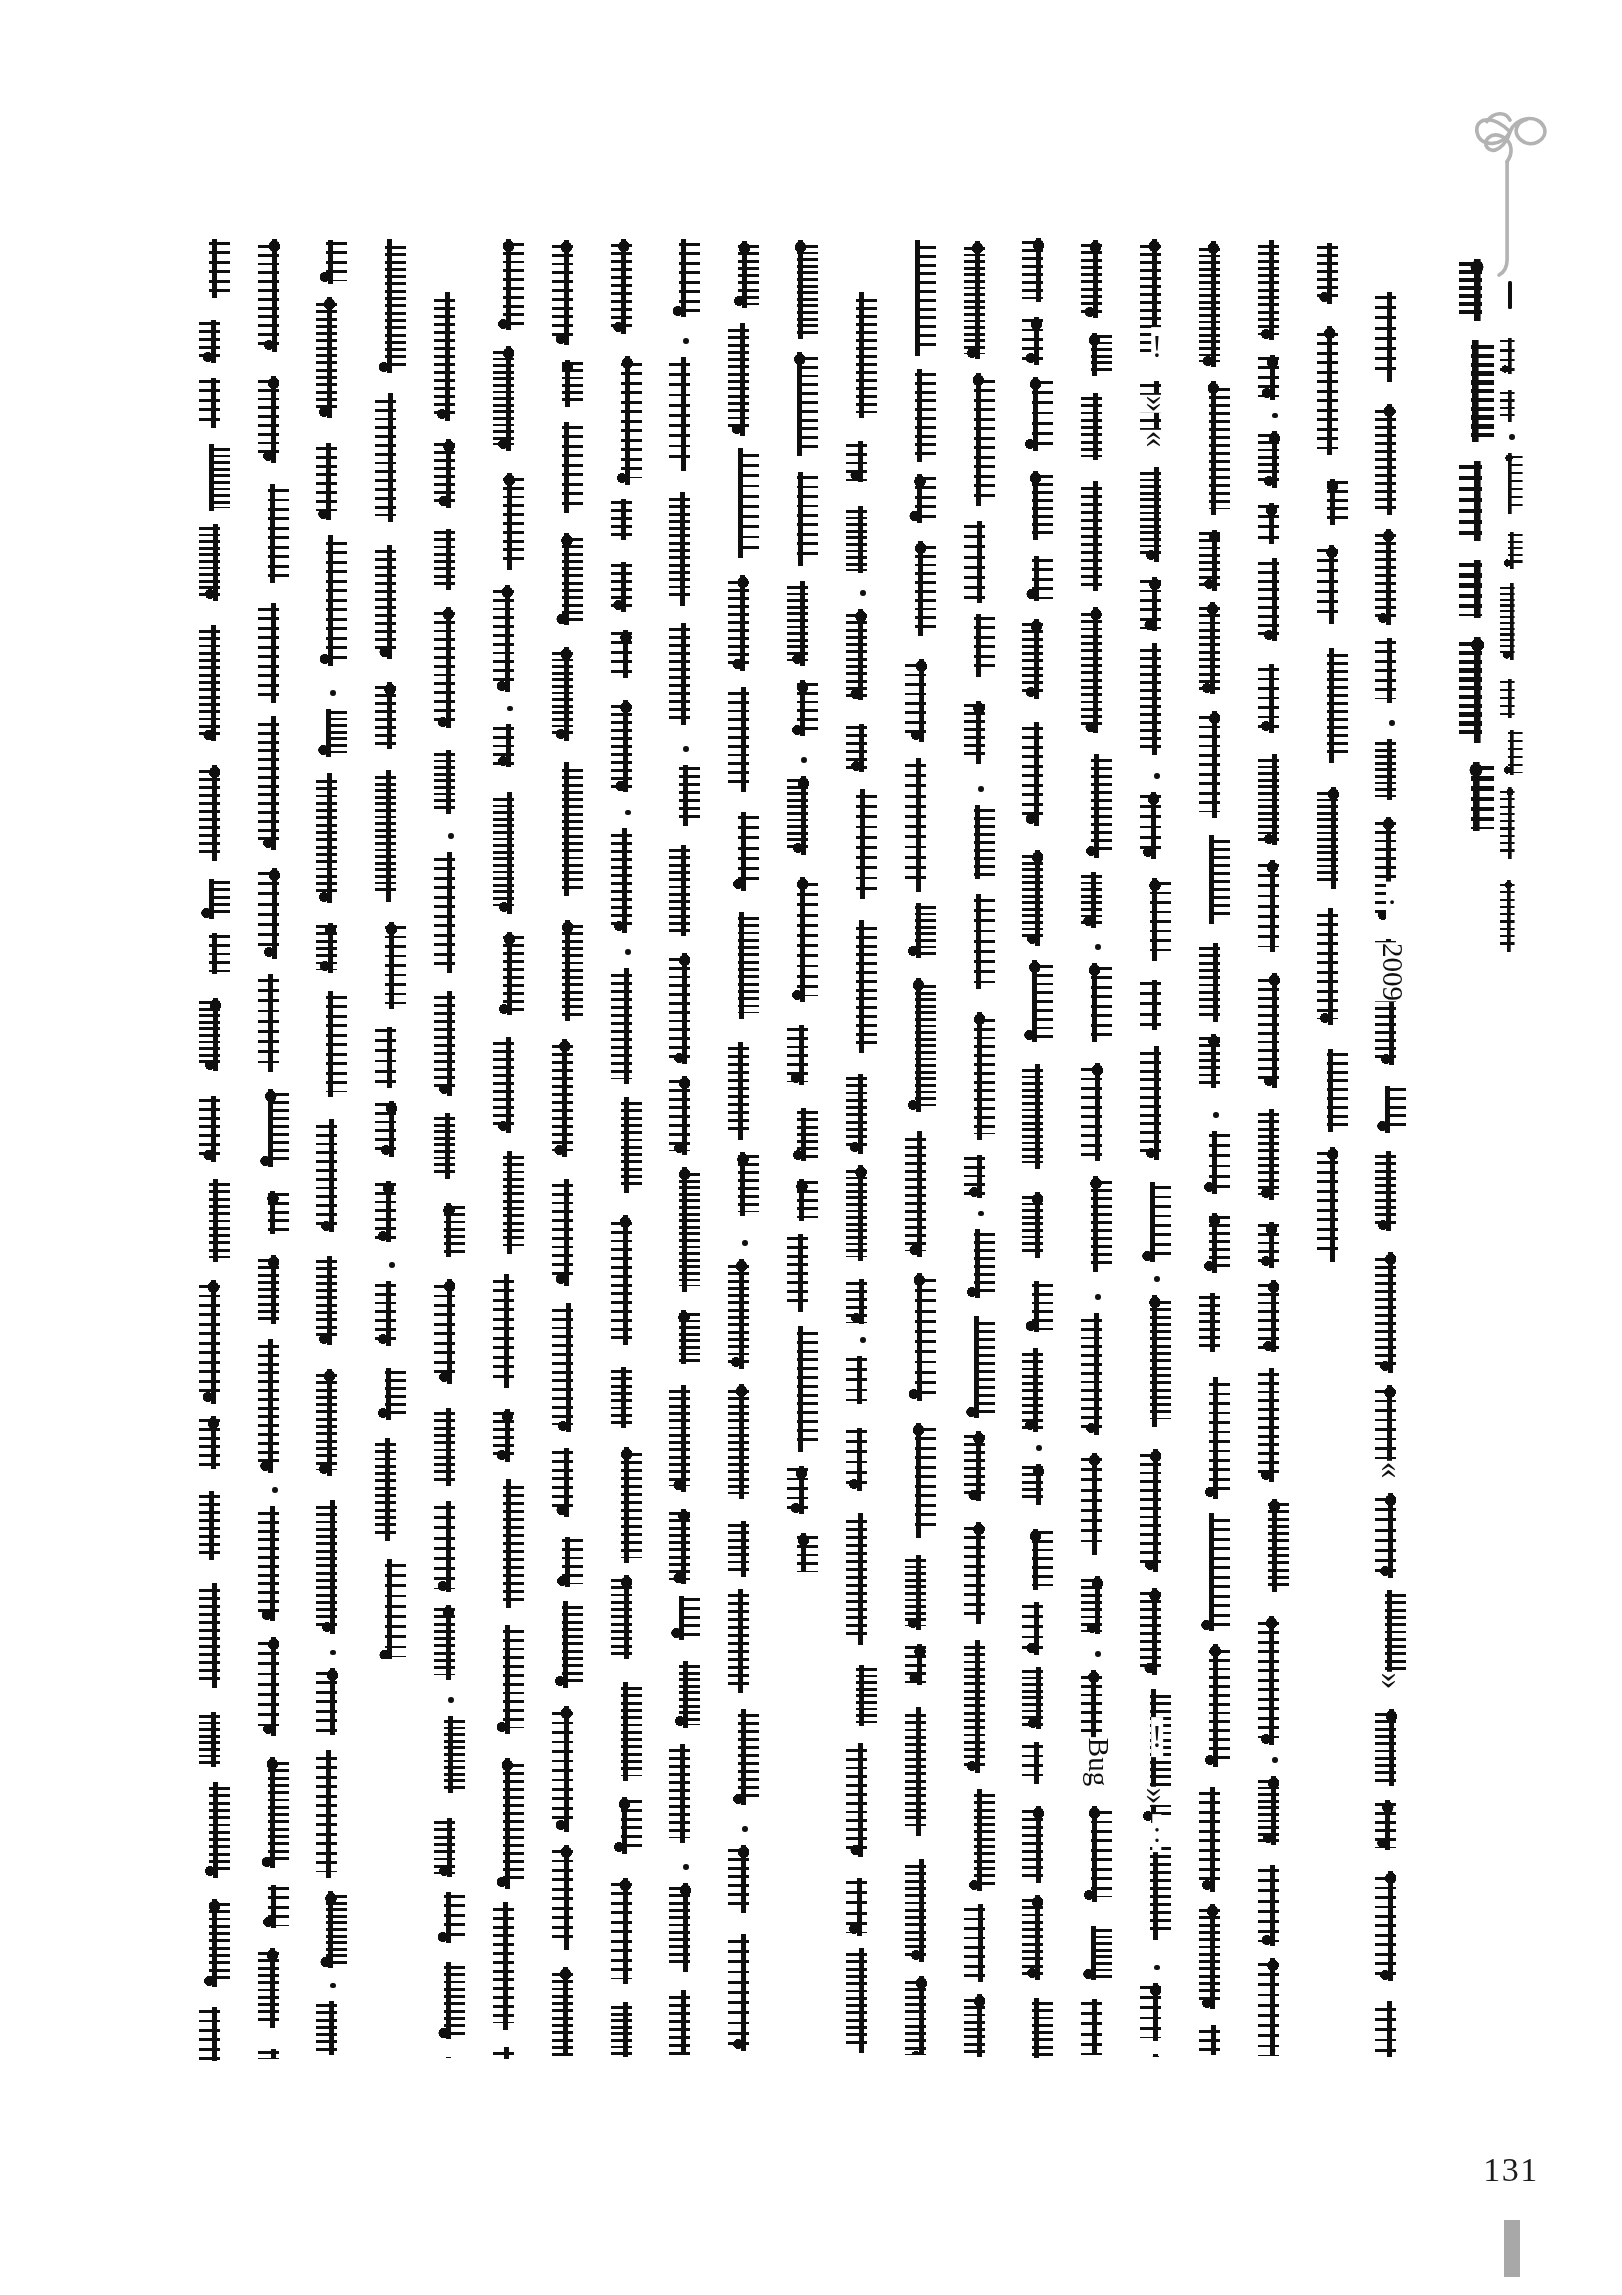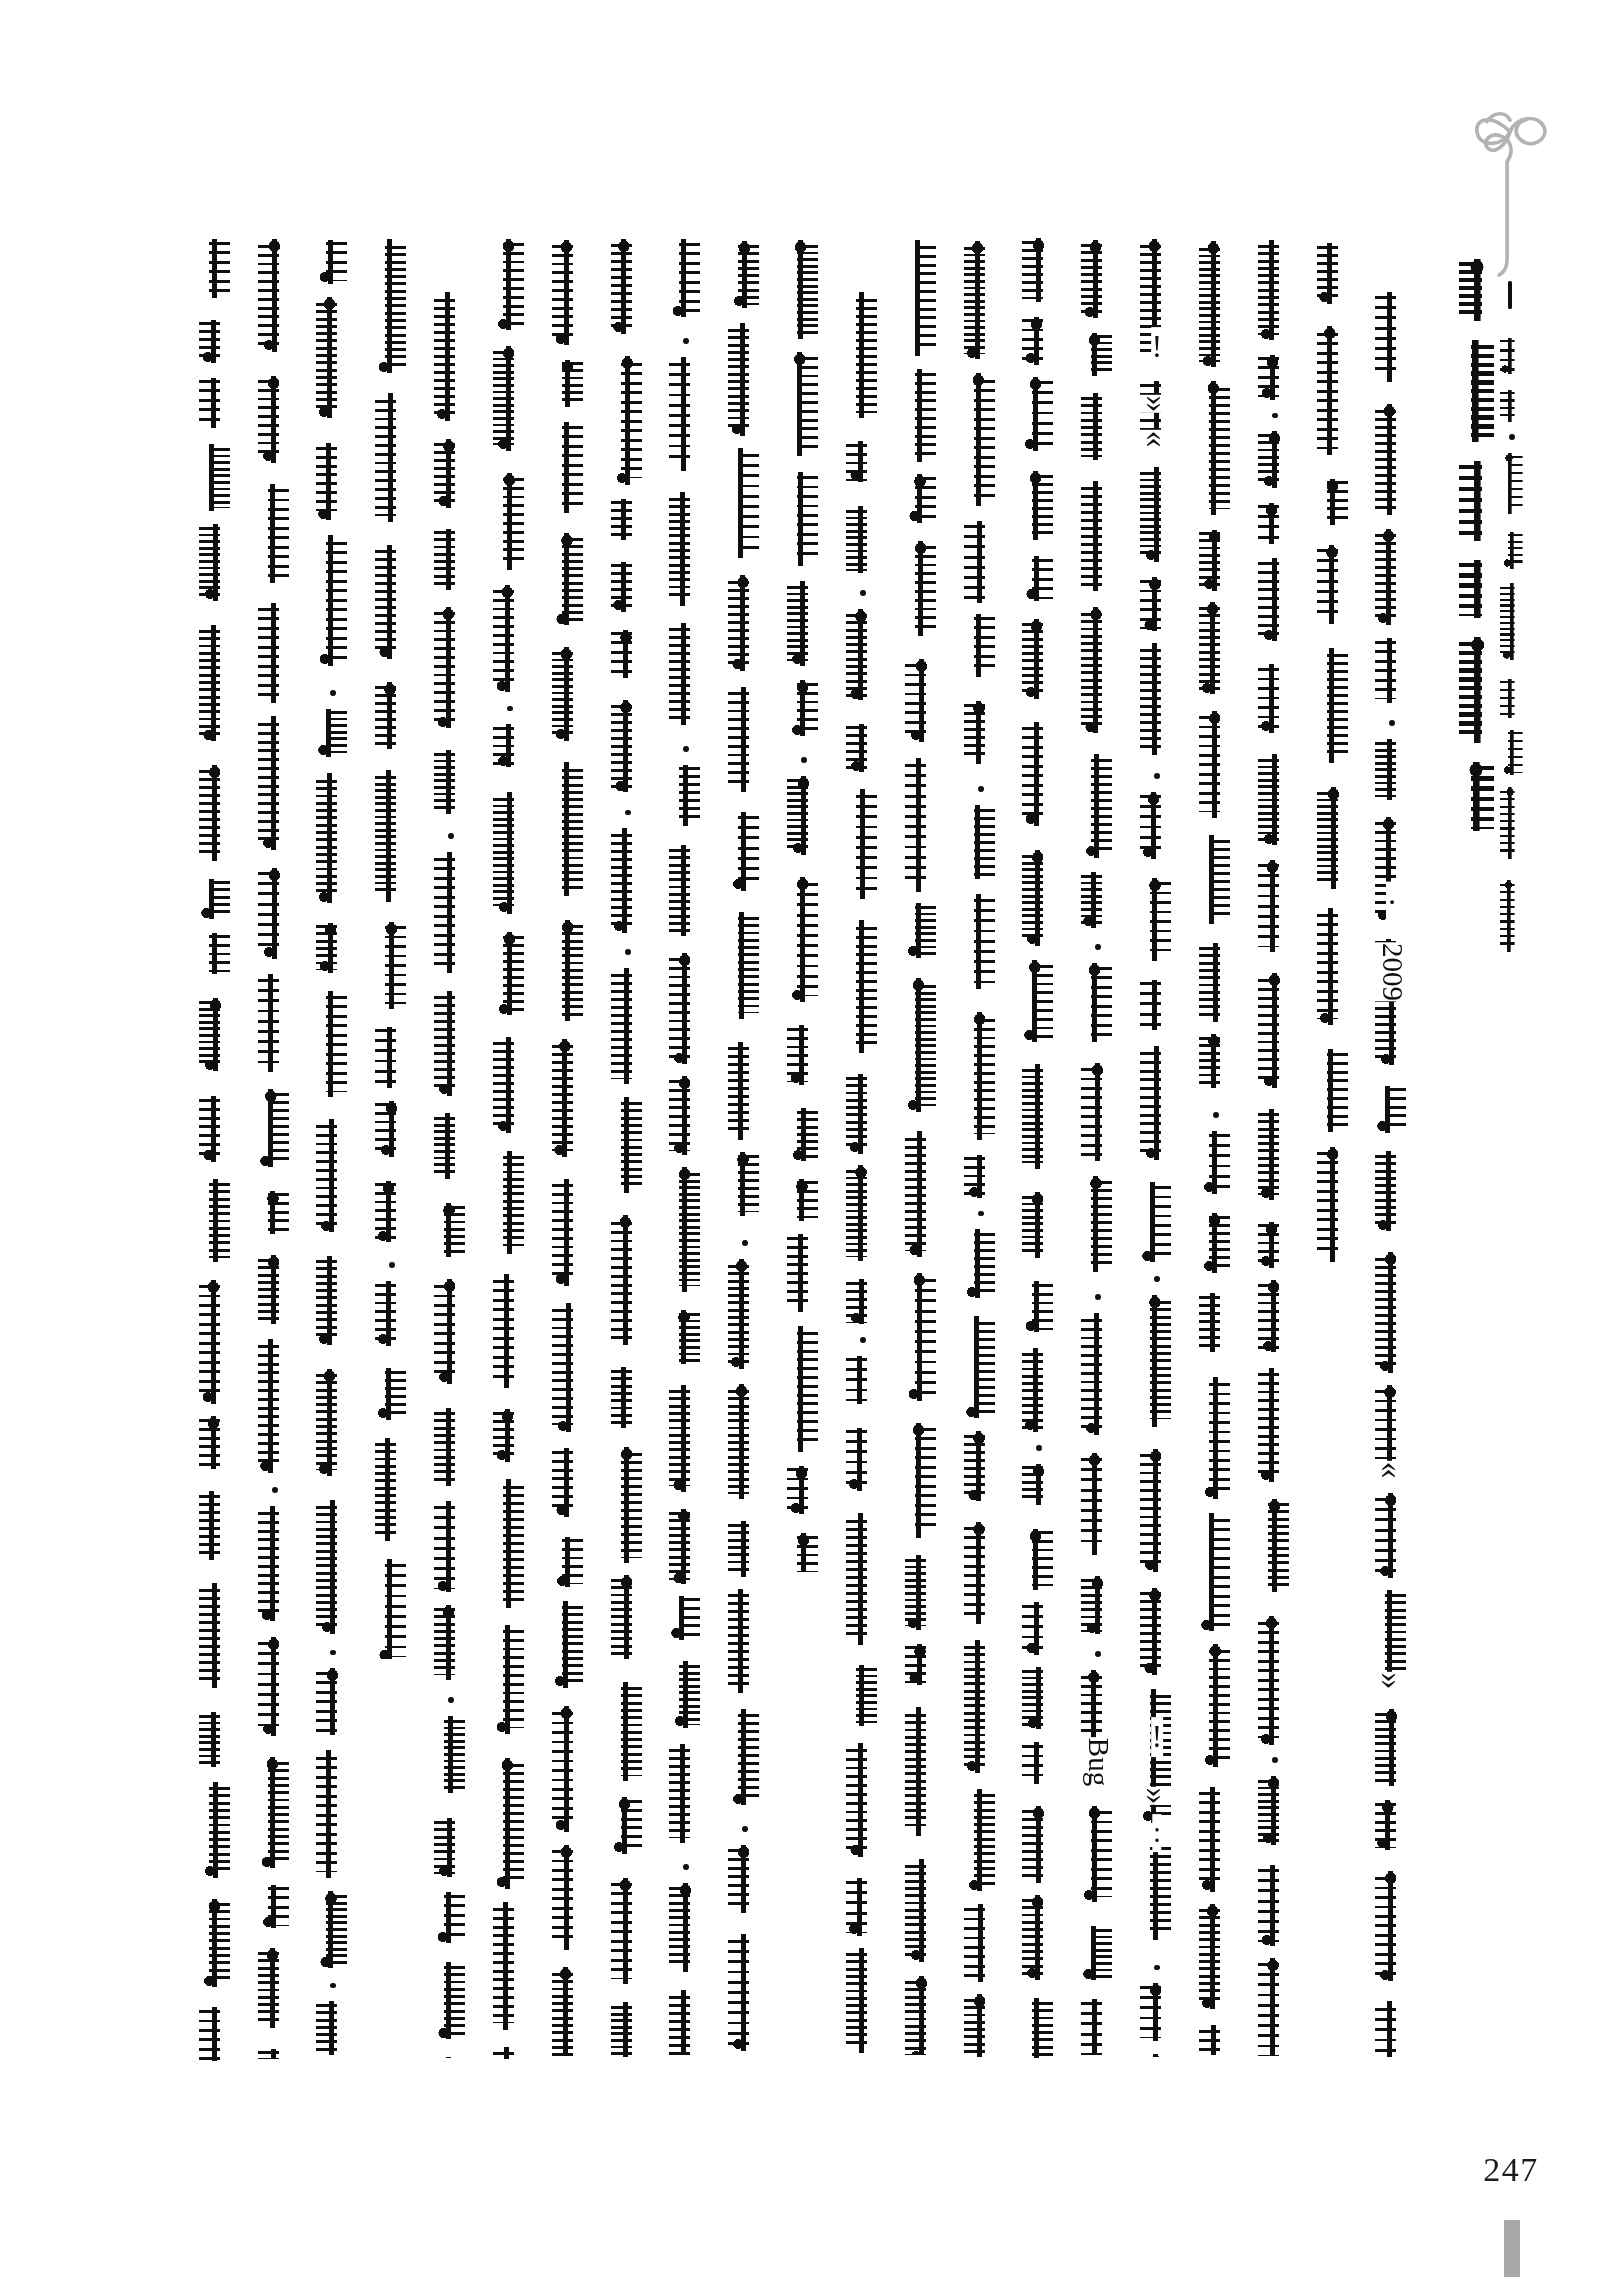--- a/index.html
+++ b/index.html
@@ -512,17 +512,17 @@
         <div class="wd" style="height: 50px; width: 34px; background: linear-gradient(rgb(15, 15, 15), rgb(15, 15, 15)) 10.2px 0px / 5.1px 100% no-repeat, repeating-linear-gradient(rgb(15, 15, 15) 0px, rgb(15, 15, 15) 2.9px, rgba(0, 0, 0, 0) 2.9px, rgba(0, 0, 0, 0) 8.8px) 0px 2.2px / 21px 45px no-repeat, radial-gradient(5.8px at 12.8px 7.3px, rgb(15, 15, 15) 97%, rgba(0, 0, 0, 0)) 0px 0px / 100% 100% no-repeat, radial-gradient(5.1px at 7.3px 43px, rgb(15, 15, 15) 97%, rgba(0, 0, 0, 0)) 0px 0px / 100% 100% no-repeat; margin-bottom: 21px;"></div>
         <div class="wd" style="height: 110px; width: 34px; background: linear-gradient(rgb(15, 15, 15), rgb(15, 15, 15)) 13px 0px / 5.1px 100% no-repeat, repeating-linear-gradient(rgb(15, 15, 15) 0px, rgb(15, 15, 15) 2.9px, rgba(0, 0, 0, 0) 2.9px, rgba(0, 0, 0, 0) 9.5px) 0px 5.8px / 21px 99px no-repeat, radial-gradient(5.8px at 15.7px 7.3px, rgb(15, 15, 15) 97%, rgba(0, 0, 0, 0)) 0px 0px / 100% 100% no-repeat, radial-gradient(5.1px at 10.2px 104px, rgb(15, 15, 15) 97%, rgba(0, 0, 0, 0)) 0px 0px / 100% 100% no-repeat; margin-bottom: 20px;"></div>
         <div class="wd" style="height: 124px; width: 34px; background: linear-gradient(rgb(15, 15, 15), rgb(15, 15, 15)) 11.7px 0px / 5.1px 100% no-repeat, repeating-linear-gradient(rgb(15, 15, 15) 0px, rgb(15, 15, 15) 2.9px, rgba(0, 0, 0, 0) 2.9px, rgba(0, 0, 0, 0) 10.2px) 0px 6.6px / 21px 112px no-repeat; margin-bottom: 13px;"></div>
         <div class="tok upr" style="font-size: 32px; top: 610px;">·</div>
         <div class="tok rot" style="font-size: 29px; top: 680px;">2009</div>
         <div class="tok rot" style="font-size: 34px; top: 1178px;">«</div>
         <div class="tok rot" style="font-size: 34px; top: 1389px;">»</div>
       </div>
     </div>
 
-  <div id="page-number" style="left: 1511px; top: 2151px; font-size: 34px; color: rgb(28, 28, 28);">247</div>
+  <div id="page-number" style="left: 1511px; top: 2151px; font-size: 34px; color: rgb(28, 28, 28);">131</div>
 
   <div id="footer-bar" style="left: 1504px; top: 2220px; width: 16px; height: 57px; background: rgb(168, 168, 168);"></div>
 </div>
 
 
 </body></html>

